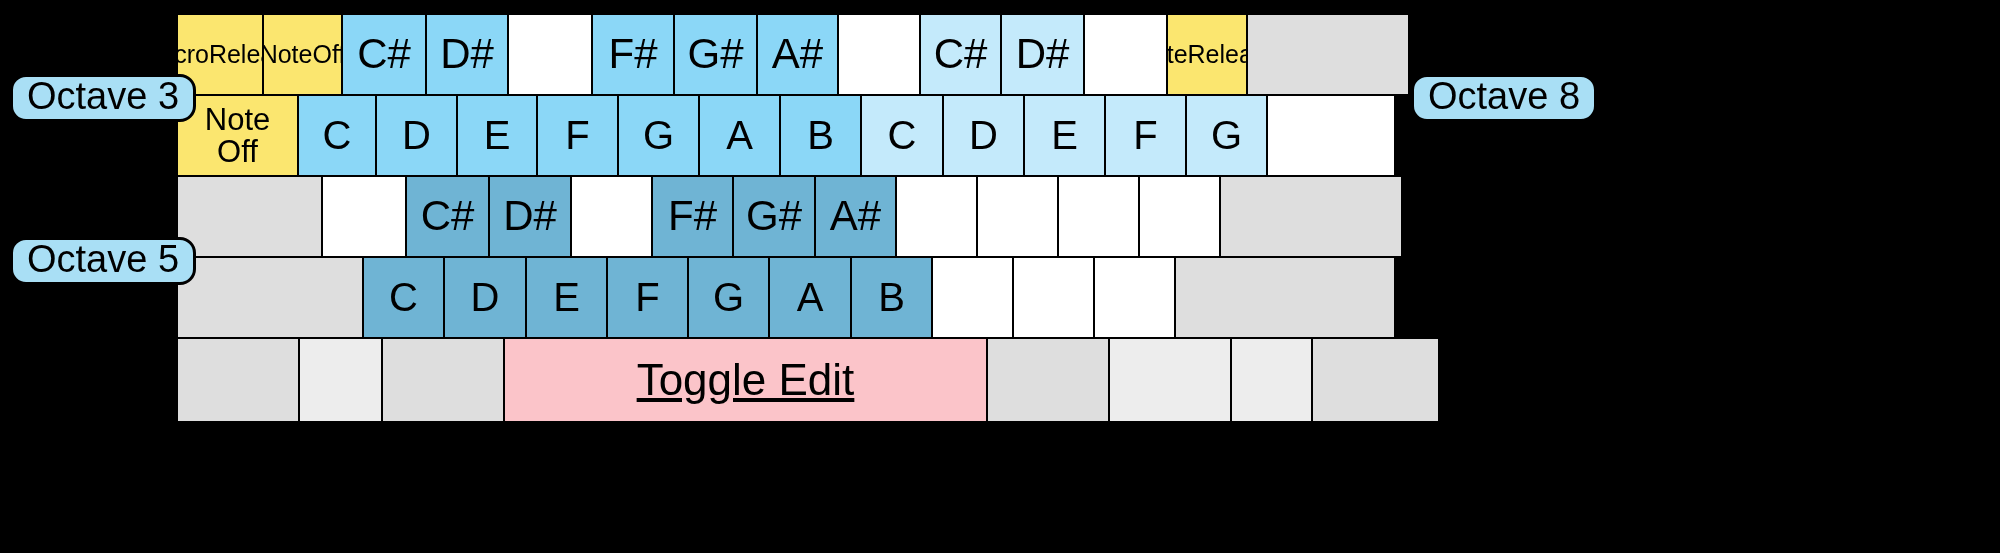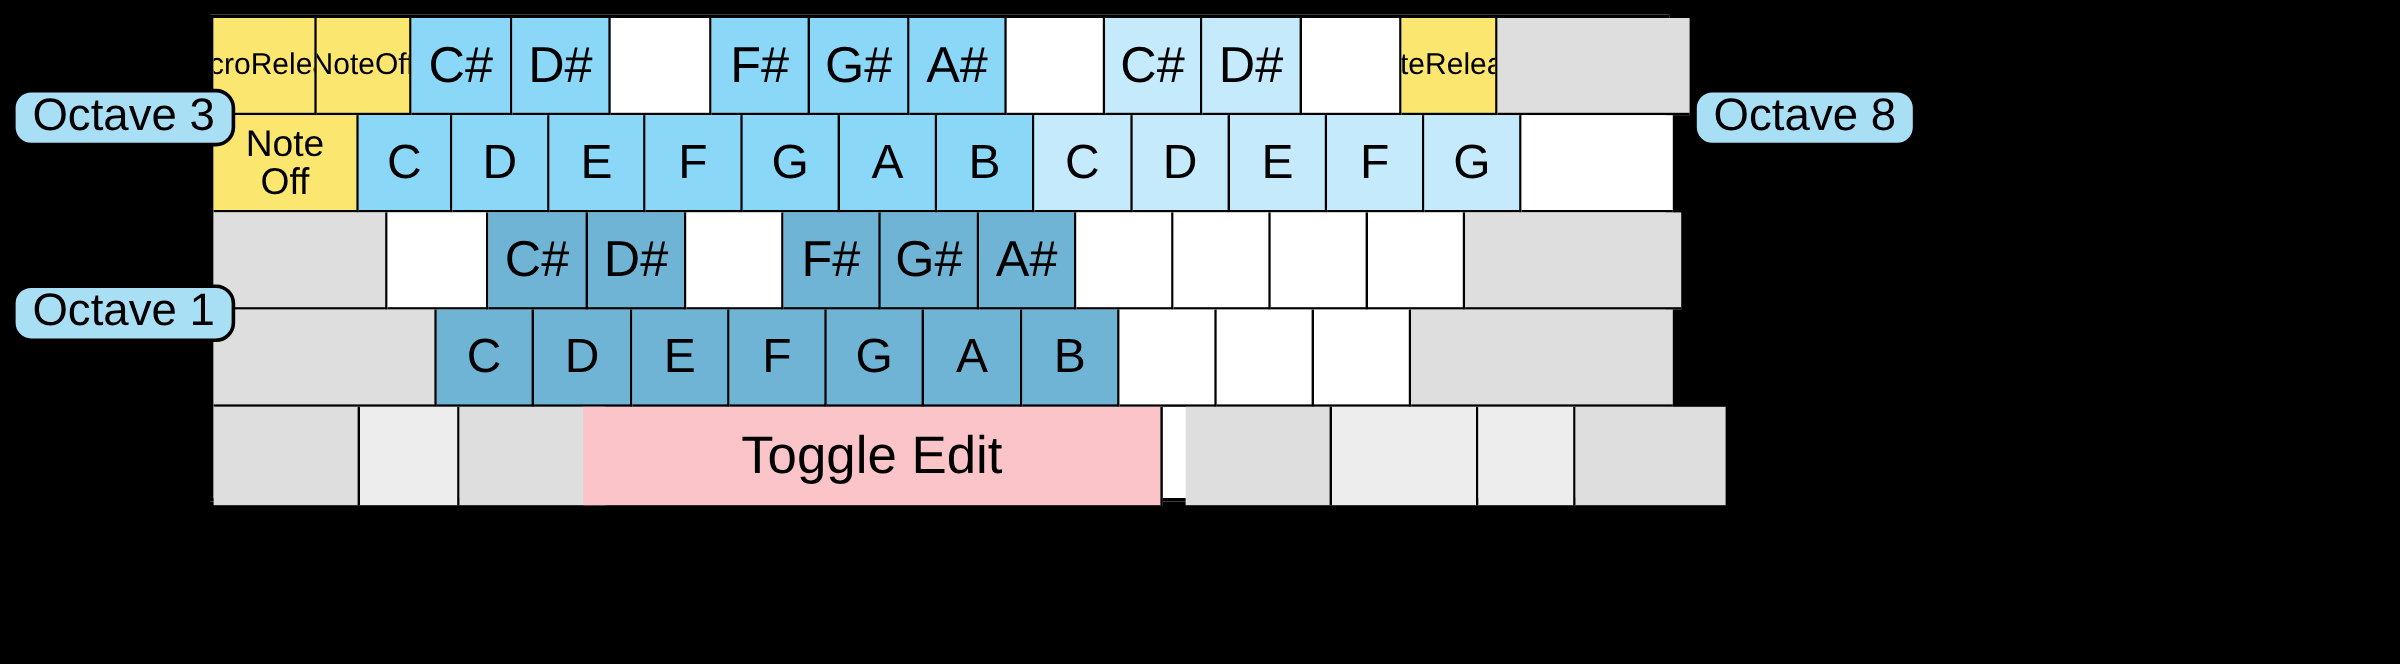--- a/index.html
+++ b/index.html
@@ -190,33 +190,33 @@
         </div>
         <div class="key c-white t-mid" style="left: 755px; width: 81px;"></div>
         <div class="key c-white t-mid" style="left: 836px; width: 81px;"></div>
         <div class="key c-white t-mid" style="left: 917px; width: 81px;"></div>
         <div class="key c-gray t-mid last" style="left: 998px; width: 218px;"></div>
       </div>
       <div class="krow r4">
         <div class="key c-gray t-big" style="left: 0px; width: 122px;"></div>
         <div class="key c-gray2 t-big" style="left: 122px; width: 83px;"></div>
         <div class="key c-gray t-big" style="left: 205px; width: 122px;"></div>
-        <div class="key c-pink t-toggle" style="left: 308px; width: 483px;">
+        <div class="key c-pink t-toggle" style="left: 327px; width: 483px; text-decoration: underline;">
           <span>Toggle Edit</span>
         </div>
         <div class="key c-gray t-big" style="left: 810px; width: 122px;"></div>
         <div class="key c-gray2 t-big" style="left: 932px; width: 122px;"></div>
         <div class="key c-gray2 t-big" style="left: 1054px; width: 81px;"></div>
         <div class="key c-gray t-big last" style="left: 1135px; width: 125px;"></div>
       </div>
     </div>
 
   <div class="badge" id="badge-oct2">
     <span>Octave 3</span>
   </div>
   <div class="badge" id="badge-oct1">
-    <span>Octave 1</span>
+    <span>Octave 5</span>
   </div>
   <div class="badge" id="badge-oct3">
     <span>Octave 8</span>
   </div>
 
 </div>
 
 </body></html>

